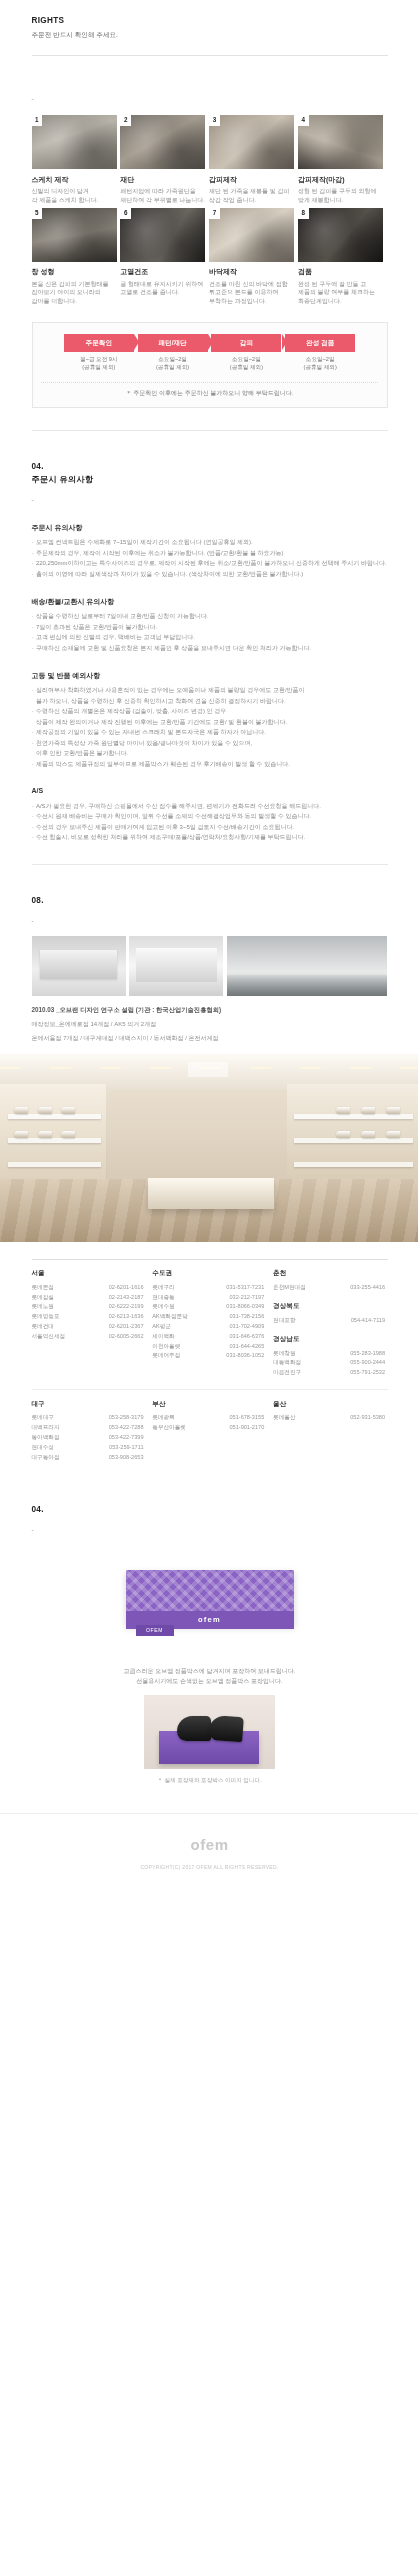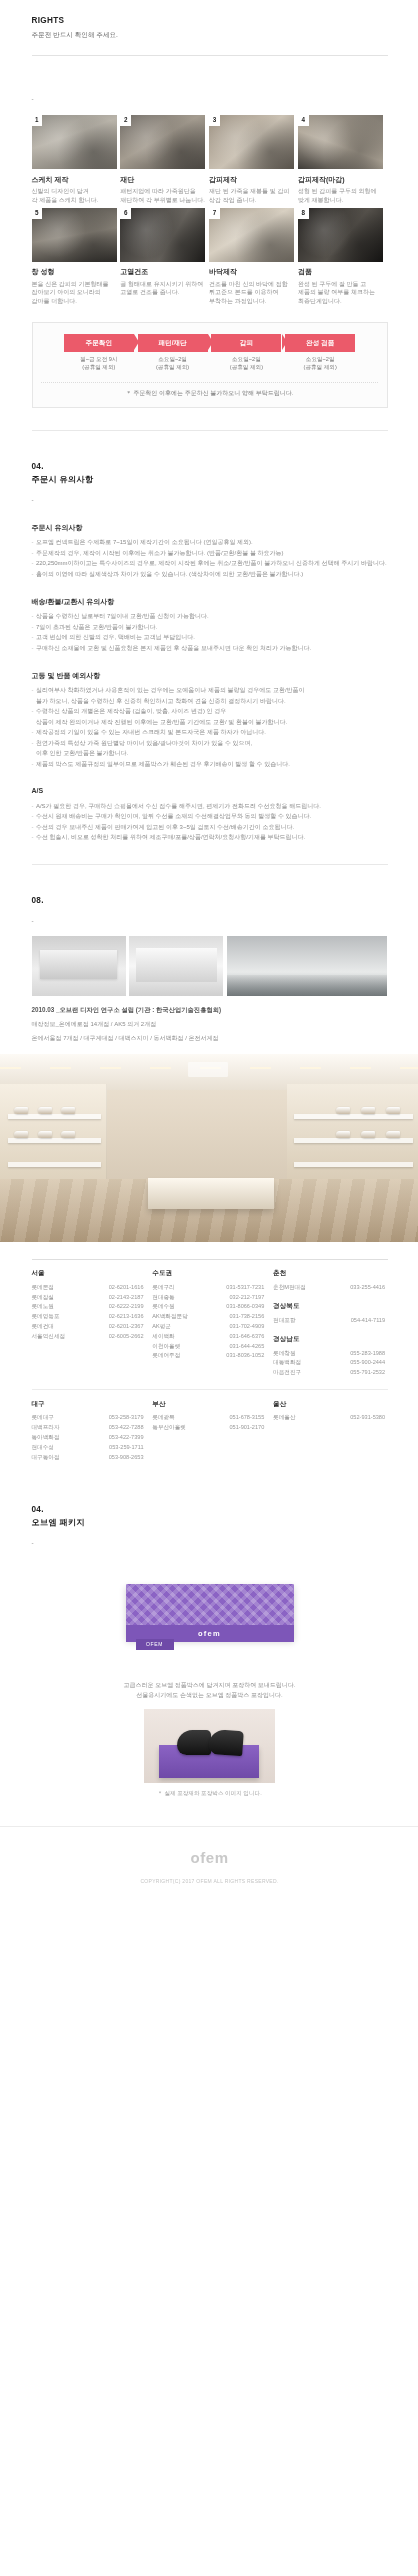--- a/index.html
+++ b/index.html
@@ -804,21 +804,20 @@
         <div class="bline">
           <span class="bn">롯데울산</span>
           <span class="bt">052-931-5380</span>
         </div>
       </div>
     </div>
   </div>
 
   <div class="inner sec">
     <div class="sec-num">04.</div>
-    <div class="sec-name">오브엠 패키지</div>
     <div class="sec-dot">-</div>
 
     <div class="pack-wrap">
       <div class="pkg-box">
         <div class="pkg-lid"></div>
         <div class="pkg-band"></div>
         <div class="pkg-logo">ofem</div>
         <div class="pkg-side">OFEM SHOES</div>
       </div>
 

